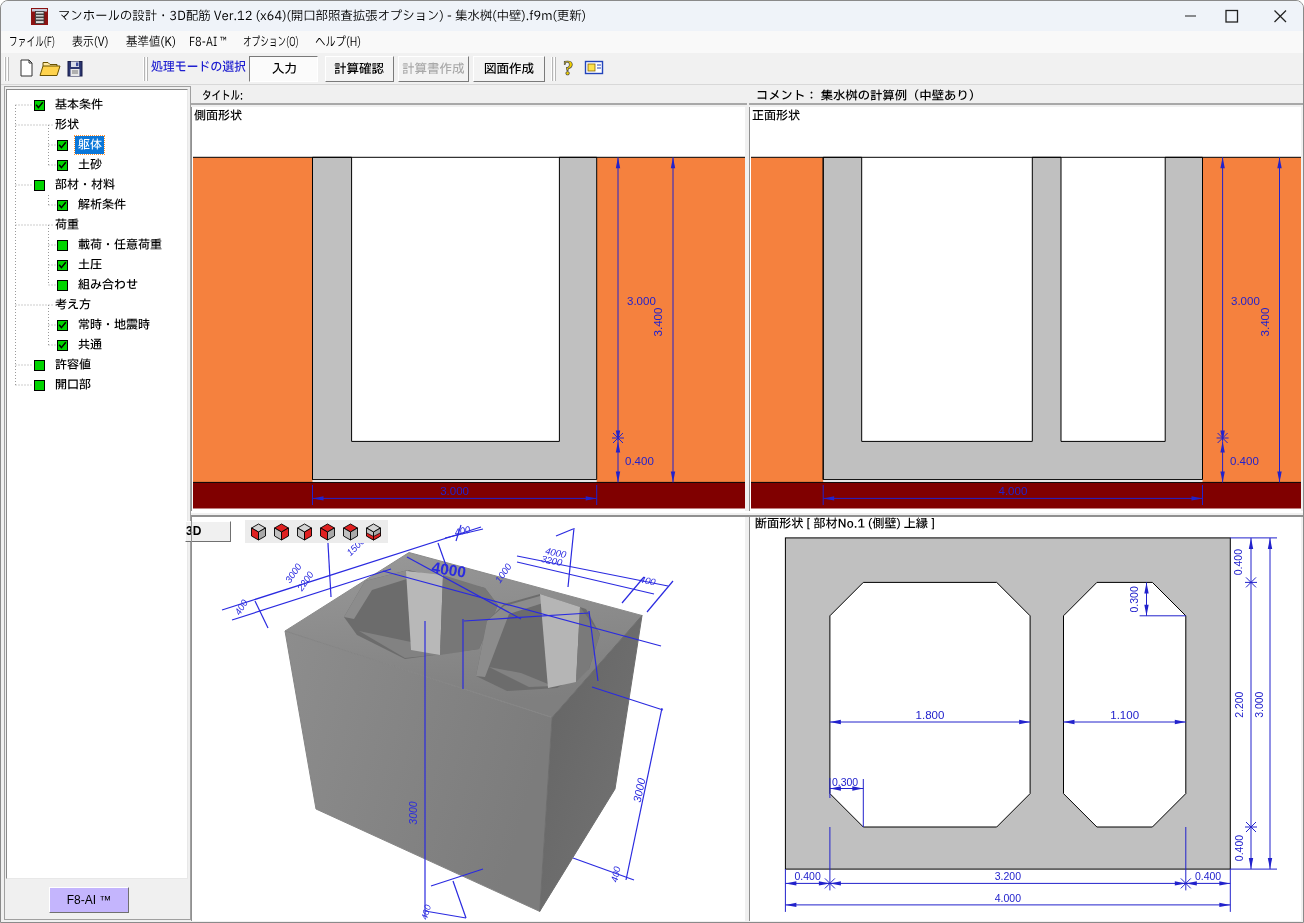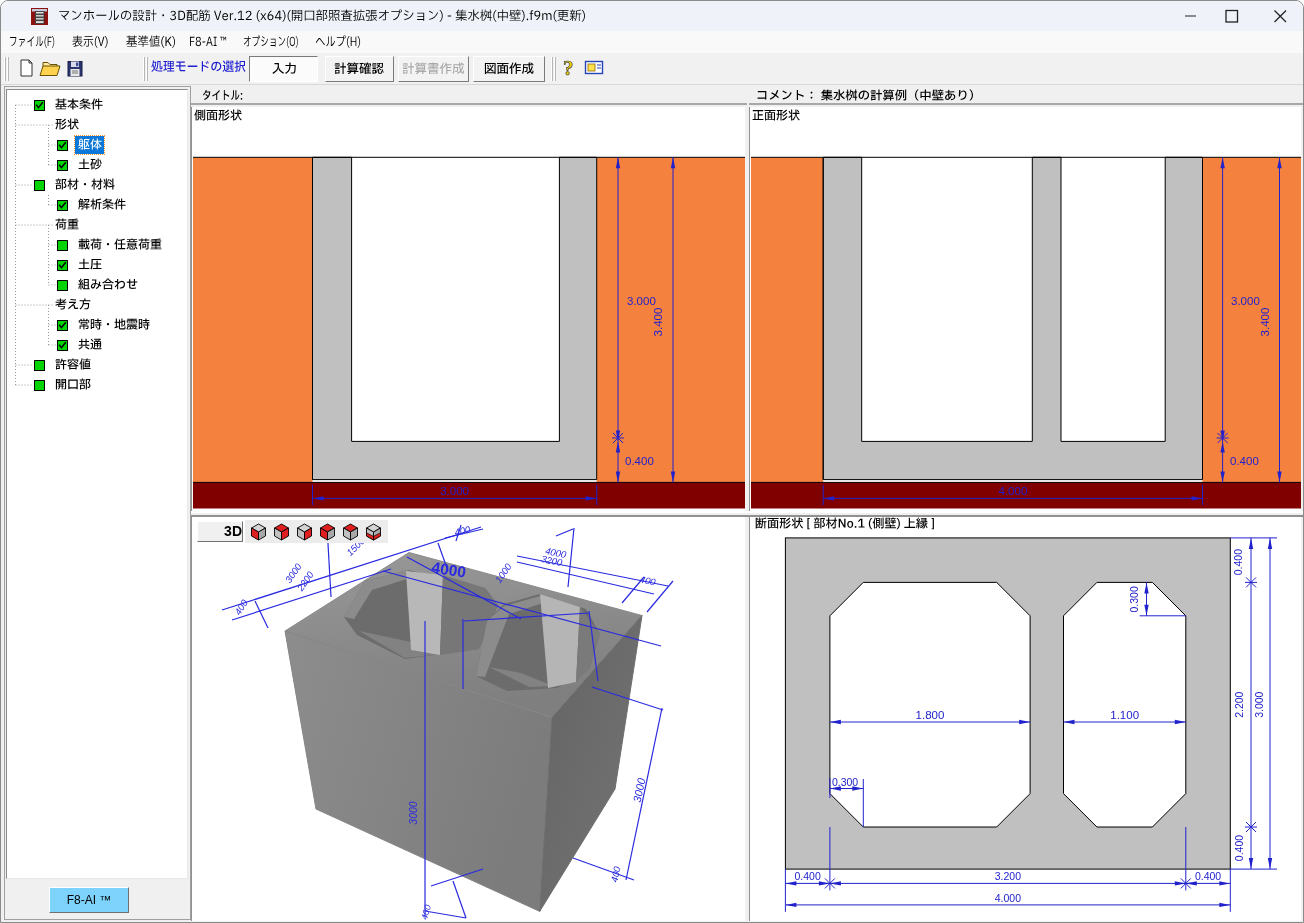--- a/index.html
+++ b/index.html
@@ -202,21 +202,21 @@
     <svg class="jt " style="left:54px;top:357px;" width="37" height="14">
       <path transform="translate(0,10.6)" d="M11.5 -4.5L11.5 -3.5L9.1 -3.5L9.1 0.9L8 0.9L8 -3.5L5.5 -3.5L5.5 -4.5L8 -4.5L8 -7.4L6.9 -7.4Q6.5 -6.2 5.9 -5.1L5 -5.9Q6.1 -7.6 6.6 -10.1L7.6 -9.9Q7.5 -9.2 7.2 -8.4L11.3 -8.4L11.3 -7.4L9.1 -7.4L9.1 -4.5ZM0.9 -9.7L4.8 -9.7L4.8 -8.8L0.9 -8.8ZM0.5 -8L5.2 -8L5.2 -7.1L0.5 -7.1ZM1 -6.3L4.7 -6.3L4.7 -5.4L1 -5.4ZM4.7 -3.8L1 -3.8L1 -4.7L4.7 -4.7ZM1.9 0.9L1 0.9L1 -3L4.8 -3L4.8 0.4L1.9 0.4ZM3.8 -2.1L1.9 -2.1L1.9 -0.5L3.8 -0.5ZM22.2 -8.1L13.8 -8.1L13.8 -6.7L12.8 -6.7L12.8 -9L17.4 -9L17.4 -10.1L18.4 -10.1L18.4 -9L23.2 -9L23.2 -6.7L22.2 -6.7ZM13 -5.5Q15 -6.3 16.3 -7.6L17.1 -7.1Q16.5 -6.4 15.6 -5.7Q14.6 -5.1 13.6 -4.6ZM19.4 -7.6Q21.1 -6.7 23 -5.4L22.4 -4.6Q20.6 -5.9 18.8 -6.9ZM23.1 -2Q22.5 -2.2 21.6 -2.6L21.6 1L20.6 1L20.6 0.5L15.4 0.5L15.4 1L14.3 1L14.3 -2.6Q13.8 -2.4 12.9 -2L12.4 -3Q14.5 -3.8 15.6 -4.5Q16.8 -5.2 17.3 -6.1L18.5 -6.1Q19 -5.2 20.2 -4.5Q21.4 -3.8 23.6 -3ZM20.9 -3Q19.6 -3.6 18.9 -4.2Q18.2 -4.8 18 -5.6L17.9 -5.6Q17.6 -4.8 16.9 -4.2Q16.2 -3.6 15 -3ZM15.4 -0.5L20.6 -0.5L20.6 -2.1L15.4 -2.1ZM27.7 -10Q27.4 -8.5 26.8 -7.1L26.8 1L25.8 1L25.8 -5.1Q25.3 -4.5 24.8 -3.9L24.3 -4.9Q25.2 -6 25.7 -7.2Q26.3 -8.5 26.7 -10.3ZM31.2 -7.4Q31.2 -7.7 31.3 -8.3L27.9 -8.3L27.9 -9.2L31.5 -9.2L31.6 -10.1L32.7 -10L32.5 -9.2L35.5 -9.2L35.5 -8.3L32.4 -8.3Q32.2 -7.7 32.2 -7.4L34.9 -7.4L34.9 -1.4L29.6 -1.4L29.6 -7.4ZM28.8 -7.3L28.8 -0.7L35.5 -0.7L35.5 0.3L28.8 0.3L28.8 1L27.7 1L27.7 -7.3ZM30.6 -5.7L33.9 -5.7L33.9 -6.6L30.6 -6.6ZM30.6 -4L33.9 -4L33.9 -4.9L30.6 -4.9ZM30.6 -2.3L33.9 -2.3L33.9 -3.2L30.6 -3.2Z" fill="#000"></path>
     </svg>
     <svg class="abs" style="left:33px;top:379px" width="12" height="12">
       <rect x="0.5" y="0.5" width="10" height="10" fill="#00d400" stroke="#000"></rect>
     </svg>
     <svg class="jt " style="left:54px;top:377px;" width="37" height="14">
       <path transform="translate(0,10.6)" d="M0.9 -9.7L5.4 -9.7L5.4 -5.7L2 -5.7L2 0.9L0.9 0.9ZM6.4 -9.7L11.1 -9.7L11.1 -0.2Q11.1 0.3 10.8 0.5Q10.6 0.7 10 0.7L8.5 0.7L8.4 -0.2L10 -0.2L10 -5.7L6.4 -5.7ZM2 -8.1L4.4 -8.1L4.4 -8.9L2 -8.9ZM7.4 -8.1L10 -8.1L10 -8.9L7.4 -8.9ZM2 -6.5L4.4 -6.5L4.4 -7.3L2 -7.3ZM7.4 -6.5L10 -6.5L10 -7.3L7.4 -7.3ZM9.2 -2L7.7 -2L7.7 0.7L6.7 0.7L6.7 -2L5.1 -2Q5 -1.1 4.7 -0.4Q4.3 0.2 3.6 0.8L2.9 0.1Q3.4 -0.4 3.7 -0.9Q4 -1.3 4.1 -2L2.6 -2L2.6 -2.8L4.2 -2.8L4.2 -2.9L4.2 -4.1L2.9 -4.1L2.9 -5L9 -5L9 -4.1L7.7 -4.1L7.7 -2.8L9.2 -2.8ZM5.2 -2.8L6.7 -2.8L6.7 -4.1L5.2 -4.1L5.2 -2.9ZM14.5 0.6L13.3 0.6L13.3 -9L22.7 -9L22.7 0.6L21.5 0.6L21.5 -0.2L14.5 -0.2ZM14.5 -7.9L14.5 -1.3L21.5 -1.3L21.5 -7.9ZM27.9 -9L30.1 -9L30.1 -8L24.7 -8L24.7 -9L26.9 -9L26.9 -10L27.9 -10ZM35.4 -2.8Q35.4 -1.8 34.9 -1.3Q34.4 -0.7 33.3 -0.7L32.7 -0.7L32.4 -1.9L33.1 -1.9Q33.8 -1.9 34 -2.1Q34.3 -2.4 34.3 -3Q34.3 -3.6 33.9 -4.3Q33.5 -4.9 32.8 -5.6Q33.7 -7.2 34.2 -8.7L31.9 -8.7L31.9 0.9L30.8 0.9L30.8 -9.7L35.3 -9.7L35.3 -8.8Q34.8 -7.2 34 -5.7Q34.7 -5 35 -4.3Q35.4 -3.6 35.4 -2.8ZM29.4 -7.7Q29.2 -6.9 28.7 -5.7L30.2 -5.7L30.2 -4.8L24.5 -4.8L24.5 -5.7L27.7 -5.7Q28.2 -6.7 28.5 -8ZM26 -5.8Q25.7 -6.8 25.4 -7.6L26.3 -8Q26.7 -7.1 26.9 -6.2ZM26.1 0.9L25 0.9L25 -3.8L29.8 -3.8L29.8 0.2L26.1 0.2ZM28.8 -2.8L26.1 -2.8L26.1 -0.7L28.8 -0.7Z" fill="#000"></path>
     </svg>
     <div class="abs" style="left:5px;top:880px;width:182px;height:37px;background:#f0f0f0"></div>
-    <div class="abs" style="left:48px;top:886px;width:80px;height:26px;background:#7dd3fc;border-top:1px solid #fff;border-left:1px solid #fff;border-right:1px solid #707070;border-bottom:1px solid #707070;font-size:12px;text-align:center;line-height:24px">F8-AI ™</div>
+    <div class="abs" style="left:48px;top:886px;width:80px;height:26px;background:#c4b5fd;border-top:1px solid #fff;border-left:1px solid #fff;border-right:1px solid #707070;border-bottom:1px solid #707070;font-size:12px;text-align:center;line-height:24px">F8-AI ™</div>
     <div class="abs" style="left:190px;top:84px;width:556px;height:20px;background:#f0f0f0;border-bottom:2px solid #a8a8a8"></div>
     <svg class="jt " style="left:201px;top:88px;" width="42" height="14">
       <path transform="translate(0,10.6)" d="M8.3 -8.1Q8.2 -5.9 7.5 -4.2Q6.8 -2.5 5.5 -1.3Q4.3 -0.1 2.6 0.5L2.1 -0.7Q4.2 -1.4 5.4 -2.8Q4.5 -3.8 3.4 -4.8L4 -5.6Q5 -4.8 6.1 -3.7Q6.9 -5.1 7.2 -7L3.8 -7Q3.3 -6.2 2.8 -5.5Q2.3 -4.8 1.6 -4.1L1 -5.1Q2.9 -6.9 3.8 -9.7L4.8 -9.4Q4.6 -8.7 4.3 -8.1ZM17.8 -8.6Q16.7 -7.1 15.2 -5.9L15.2 0.4L14.2 0.4L14.2 -5.1Q12.5 -3.9 10.7 -3.1L10.3 -4.3Q12.3 -5.1 14.1 -6.4Q15.9 -7.8 17.2 -9.5ZM26.8 -2.7Q25.8 -3.3 24.8 -3.9Q23.7 -4.5 22.8 -4.9L22.8 0.4L21.9 0.4L21.9 -9.5L22.8 -9.5L22.8 -6.2Q23.8 -5.8 25 -5.1Q26.2 -4.5 27.3 -3.8ZM37.4 -4.6Q37 -2.9 36.2 -1.6Q35.4 -0.3 34.3 0.2L33.4 0.2L33.4 -9.3L34.4 -9.3L34.4 -1.2Q35.1 -1.7 35.6 -2.7Q36.2 -3.6 36.6 -5.2ZM31 -9.3L32 -9.3L32 -5.7Q32 -3.4 31.4 -2Q30.9 -0.6 29.8 0.4L29.1 -0.6Q30.1 -1.4 30.6 -2.6Q31 -3.7 31 -5.6ZM38.8 -5.7L38.8 -5.9Q38.8 -6.3 39 -6.5Q39.1 -6.7 39.5 -6.7Q39.8 -6.7 40 -6.5Q40.2 -6.3 40.2 -5.9L40.2 -5.7Q40.2 -5.3 40 -5.1Q39.8 -4.9 39.5 -4.9Q39.1 -4.9 39 -5.1Q38.8 -5.3 38.8 -5.7ZM38.8 -0.7L38.8 -0.9Q38.8 -1.2 39 -1.5Q39.1 -1.7 39.5 -1.7Q39.8 -1.7 40 -1.5Q40.2 -1.2 40.2 -0.9L40.2 -0.7Q40.2 -0.3 40 -0.1Q39.8 0.1 39.5 0.1Q39.1 0.1 39 -0.1Q38.8 -0.3 38.8 -0.7Z" fill="#000"></path>
     </svg>
     <div class="abs" style="left:748px;top:84px;width:556px;height:20px;background:#f0f0f0;border-bottom:2px solid #a8a8a8"></div>
     <svg class="jt " style="left:755px;top:88px;" width="227" height="14">
       <path transform="translate(0,10.6)" d="M10.3 0L9.1 0L9.1 -0.9L1.6 -0.9L1.6 -2L9.1 -2L9.1 -7.3L1.8 -7.3L1.8 -8.5L10.3 -8.5ZM22.1 -1.4Q21 -2.5 19.5 -3.6Q17.5 -1 14.4 0.2L13.7 -0.9Q16.7 -2 18.5 -4.3Q16.8 -5.5 15.2 -6.4L15.9 -7.4Q17.7 -6.4 19.2 -5.3Q20.3 -7 21 -9.5L22.3 -9.1Q21.4 -6.4 20.2 -4.6Q21.7 -3.5 22.8 -2.4ZM30.1 -6Q28.4 -7.1 26.4 -8L27 -9.1Q29 -8.2 30.8 -7ZM26.6 -1.3Q28.7 -1.7 30.2 -2.4Q31.7 -3.2 32.8 -4.4Q33.8 -5.7 34.6 -7.6L35.7 -6.9Q34.9 -4.9 33.7 -3.5Q32.6 -2.2 30.9 -1.3Q29.2 -0.5 26.9 0ZM47.2 -2.7Q45.9 -3.3 44.5 -3.9Q43.1 -4.5 42 -4.9L42 0.4L40.8 0.4L40.8 -9.5L42 -9.5L42 -6.2Q43.3 -5.8 44.8 -5.1Q46.3 -4.5 47.8 -3.8ZM54.6 -6.9L54.6 -7.1Q54.6 -7.5 54.8 -7.7Q55 -8 55.5 -8Q55.9 -8 56.2 -7.7Q56.4 -7.5 56.4 -7.1L56.4 -6.9Q56.4 -6.6 56.2 -6.4Q55.9 -6.1 55.5 -6.1Q55 -6.1 54.8 -6.4Q54.6 -6.6 54.6 -6.9ZM54.6 -1.9L54.6 -2.1Q54.6 -2.5 54.8 -2.7Q55 -2.9 55.5 -2.9Q55.9 -2.9 56.2 -2.7Q56.4 -2.5 56.4 -2.1L56.4 -1.9Q56.4 -1.6 56.2 -1.3Q55.9 -1.1 55.5 -1.1Q55 -1.1 54.8 -1.3Q54.6 -1.6 54.6 -1.9ZM71.9 -2.1Q72.5 -1.5 73.6 -1.1Q74.7 -0.7 76.6 -0.3L76.2 0.7Q74.5 0.2 73.7 -0.1Q72.8 -0.4 72.2 -0.8Q71.7 -1.2 71.4 -1.8L71.3 -1.8L71.3 1L70.2 1L70.2 -1.8L70.1 -1.8Q69.9 -1.2 69.4 -0.8Q68.8 -0.4 68 -0.1Q67.1 0.3 65.5 0.7L65.1 -0.3Q67 -0.7 68.1 -1.1Q69.1 -1.5 69.7 -2.1L65.4 -2.1L65.4 -3L70.2 -3L70.2 -3.7L66.6 -3.7L66.6 -6.7Q66.1 -6.3 65.7 -6L65.1 -6.9Q67 -8.2 67.8 -10.2L68.8 -9.9Q68.6 -9.5 68.4 -9.1L71 -9.1Q71.2 -9.4 71.5 -10.1L72.6 -9.9Q72.5 -9.6 72.2 -9.1L75.9 -9.1L75.9 -8.2L72 -8.2L72 -7.5L75.6 -7.5L75.6 -6.7L72 -6.7L72 -6L75.6 -6L75.6 -5.3L72 -5.3L72 -4.5L76 -4.5L76 -3.7L71.3 -3.7L71.3 -3L76.4 -3L76.4 -2.1ZM70.9 -8.2L67.9 -8.2L67.7 -7.9L67.7 -7.5L70.9 -7.5ZM67.7 -6L70.9 -6L70.9 -6.7L67.7 -6.7ZM70.9 -5.3L67.7 -5.3L67.7 -4.5L70.9 -4.5ZM88.9 -1.4L88.2 -0.4Q86.7 -1.4 85.9 -2.2Q85.1 -2.9 84.5 -3.7Q84 -4.5 83.9 -5.6L83.8 -5.6L83.8 -0.7Q83.8 0 83.5 0.3Q83.1 0.6 82.4 0.6L80.7 0.6L80.3 -0.5L82.6 -0.5L82.6 -10L83.8 -10L83.8 -8.9Q83.8 -7 84.6 -5.5Q86.2 -6.6 87.5 -8.4L88.5 -7.6Q87.9 -6.8 87 -6Q86.2 -5.2 85.3 -4.5Q86.5 -3 88.9 -1.4ZM81.8 -7.5L81.8 -6.6Q81.6 -4.8 80.8 -3.3Q80 -1.8 78.3 -0.4L77.4 -1.3Q78.9 -2.5 79.7 -3.7Q80.4 -5 80.6 -6.5L77.8 -6.5L77.8 -7.5ZM93.3 -3.8L92.7 -3.2L92.2 -5Q92.2 -5.1 92.2 -5.1Q92.1 -5.1 92.1 -5L92.1 1L91.2 1L91.2 -4.7L91.1 -4.7Q91 -3.8 90.8 -3.1Q90.6 -2.3 90.2 -1.6L89.7 -2.7Q90.9 -4.6 91.1 -7L89.9 -7L89.9 -7.9L91.2 -7.9L91.2 -10.1L92.1 -10.1L92.1 -7.9L93.3 -7.9L93.3 -7L92.1 -7L92.1 -5.5L92.2 -5.5L92.4 -5.7Q92.5 -5.8 92.6 -5.8Q92.8 -5.8 92.8 -5.5ZM96.9 -8.6L96.9 -7.8Q96.9 -5 96 -2.8Q95.1 -0.6 93.4 0.9L92.7 0.1Q94.4 -1.4 95.2 -3.4Q94.8 -3.8 94.2 -4.3L94.7 -5.2Q95.2 -4.8 95.6 -4.5Q96 -5.9 96 -7.7L95 -7.7Q94.6 -5.7 93.8 -4.4L93.1 -5.1Q93.6 -6 93.9 -7.2Q94.2 -8.4 94.3 -10L95.3 -9.9Q95.2 -9.1 95.2 -8.6ZM100.2 -2.8L101.2 -2.8L101.2 -1.9L100.2 -1.9L100.2 1L99.2 1L99.2 -1.9L96.6 -1.9L96.6 -2.8L97.4 -2.8L97.4 -8L99.2 -8L99.2 -10L100.2 -10L100.2 -8L101.1 -8L101.1 -7L100.2 -7ZM98.3 -7L98.3 -2.8L99.2 -2.8L99.2 -7ZM113.1 -4.6Q113.1 -2.5 111.9 -1.3Q110.7 -0.1 108.4 0.1L108 -1Q110 -1.3 110.9 -2.1Q111.8 -3 111.8 -4.5Q111.8 -5.9 111 -6.8Q110.1 -7.6 108.6 -7.8Q108.2 -4.2 107.4 -2.4Q106.6 -0.7 105.2 -0.7Q104.5 -0.7 103.9 -1Q103.4 -1.4 103 -2.1Q102.6 -2.8 102.6 -3.8Q102.6 -5.3 103.3 -6.5Q104 -7.7 105.3 -8.3Q106.5 -9 108 -9Q109.5 -9 110.7 -8.4Q111.8 -7.8 112.4 -6.9Q113.1 -5.9 113.1 -4.6ZM107.4 -7.8Q106.4 -7.7 105.6 -7.2Q104.8 -6.6 104.3 -5.8Q103.9 -4.9 103.9 -3.9Q103.9 -3 104.3 -2.4Q104.6 -1.9 105.2 -1.9Q105.9 -1.9 106.5 -3.4Q107.1 -4.8 107.4 -7.8ZM123.5 -6.5L125.9 -6.5L125.9 -5.4L123.5 -5.4L123.5 0.9L122.4 0.9L122.4 -5.4L120.1 -5.4L120.1 -6.5L122.4 -6.5L122.4 -10L123.5 -10ZM115.2 -9.7L119.5 -9.7L119.5 -8.8L115.2 -8.8ZM119.9 -7.1L114.7 -7.1L114.7 -8L119.9 -8ZM115.2 -6.3L119.4 -6.3L119.4 -5.4L115.2 -5.4ZM119.4 -3.7L115.2 -3.7L115.2 -4.7L119.4 -4.7ZM116.2 0.9L115.2 0.9L115.2 -3L119.5 -3L119.5 0.4L116.2 0.4ZM118.5 -2.1L116.2 -2.1L116.2 -0.5L118.5 -0.5ZM138.1 -9.3L138.1 -8.5L136 -8.5Q136.3 -8 136.5 -7.6L135.9 -7.4L136.9 -7.4L136.9 -2.5L135.1 -2.5L135.1 -1.8L138 -1.8L138 -0.9L135.1 -0.9L135.1 0.9L134 0.9L134 -0.9L131 -0.9Q130.7 -0.3 130 0.2Q129.3 0.6 128.1 1L127.6 0.2Q128.6 -0.1 129.1 -0.3Q129.6 -0.6 129.8 -0.9L127 -0.9L127 -1.8L130.1 -1.8Q130.2 -1.9 130.2 -2.1L130.2 -2.5L128.3 -2.5L128.3 -7.4L130.2 -7.4Q129.8 -8.1 129.7 -8.5L128.7 -8.5Q128.1 -7.8 127.5 -7.3L126.7 -7.9Q128 -8.9 128.6 -10.2L129.5 -9.9Q129.4 -9.6 129.2 -9.3L132.5 -9.3L132.5 -8.5L130.8 -8.5Q131 -8 131.2 -7.6L130.6 -7.4L133.2 -7.4L132.4 -7.9Q133.3 -9 133.7 -10.1L134.7 -9.9Q134.5 -9.6 134.4 -9.3ZM135.5 -7.4Q135.2 -8.1 134.9 -8.5L134 -8.5Q133.7 -7.9 133.2 -7.4ZM135.8 -6L135.8 -6.6L129.3 -6.6L129.3 -6ZM135.8 -4.6L135.8 -5.3L129.3 -5.3L129.3 -4.6ZM129.3 -3.9L129.3 -3.3L135.8 -3.3L135.8 -3.9ZM134 -1.8L134 -2.5L131.2 -2.5L131.2 -2.2Q131.2 -2 131.2 -1.8ZM142.2 -9.9Q141.9 -8.4 141.3 -6.9L141.3 0.9L140.3 0.9L140.3 -4.9Q139.9 -4.2 139.6 -3.9L139 -4.9Q139.8 -5.9 140.3 -7.2Q140.9 -8.5 141.2 -10.2ZM149.1 -10L150.2 -10L150.2 -0.4Q150.2 0.3 149.9 0.5Q149.7 0.8 149 0.8L147.7 0.8L147.4 -0.3L149.1 -0.3ZM142.4 -8.7L142.4 -9.7L146.5 -9.7L146.5 -8.7L144.3 -8.7Q144.2 -8 144.1 -7.2L146.2 -7.2L146.2 -6.5Q146.1 -4.8 145.7 -3.5Q145.3 -2.2 144.6 -1.2Q144 -0.1 142.9 1L142.1 0.1Q143.5 -1.1 144.3 -2.7Q143.7 -3.3 143.2 -3.7L143.7 -4.6Q144.2 -4.2 144.7 -3.7Q145.1 -4.9 145.2 -6.3L143.9 -6.3Q143.4 -4.5 142.4 -3.1L141.8 -4.1Q142.5 -5.1 142.8 -6.2Q143.2 -7.3 143.3 -8.7ZM147 -9.4L148.1 -9.4L148.1 -1.6L147 -1.6ZM161.5 -10L162.7 -10Q161.6 -9.1 160.9 -7.8Q160.2 -6.4 160.2 -4.9L160.2 -4.2Q160.2 -2.7 160.9 -1.4Q161.6 0 162.7 0.9L161.5 0.9Q160.4 0.1 159.7 -1.4Q159 -2.8 159 -4.6Q159 -6.3 159.7 -7.7Q160.4 -9.2 161.5 -10ZM170 -10L170 -7.8L174.5 -7.8L174.5 -1.6L173.4 -1.6L173.4 -2.5L170 -2.5L170 0.9L168.8 0.9L168.8 -2.5L165.6 -2.5L165.6 -1.6L164.5 -1.6L164.5 -7.8L168.8 -7.8L168.8 -10ZM165.6 -6.8L165.6 -3.5L168.8 -3.5L168.8 -6.8ZM170 -3.5L173.4 -3.5L173.4 -6.8L170 -6.8ZM185 -9.3L187.3 -9.3L187.3 -8.5L181.9 -8.5L181.9 -9.3L184 -9.3L184 -10.1L185 -10.1ZM177.7 -5.4Q177.4 -4.3 176.9 -3.5L176 -4.3Q176.5 -5.1 176.7 -5.9Q176.9 -6.7 176.9 -7.9L176.9 -9.8L181.3 -9.8L181.3 -7L177.9 -7Q177.8 -6.5 177.8 -6.2L181.5 -6.2L181.5 -3.3L177.7 -3.3ZM180.3 -9L177.9 -9L177.9 -7.8L180.3 -7.8ZM183.5 -8.5Q183.7 -8.1 184 -7.4L183.1 -7.1Q182.8 -7.8 182.6 -8.1ZM184 -5.4L184 -6.2L181.7 -6.2L181.7 -7.1L185 -7.1Q185.3 -7.9 185.5 -8.4L186.5 -8.1Q186.2 -7.6 185.9 -7.1L187.5 -7.1L187.5 -6.2L185 -6.2L185 -5.4L187.2 -5.4L187.2 -4.5L185 -4.5L185 -3.2L184 -3.2L184 -4.5L182 -4.5L182 -5.4ZM180.5 -5.4L178.6 -5.4L178.6 -4.1L180.5 -4.1ZM182.3 -1.3L182.3 -0.3L187.5 -0.3L187.5 0.6L176.2 0.6L176.2 -0.3L181.2 -0.3L181.2 -1.3L177 -1.3L177 -2.3L181.2 -2.3L181.2 -3.2L182.3 -3.2L182.3 -2.3L186.7 -2.3L186.7 -1.3ZM199.3 -2.8Q199.3 -1.3 198.2 -0.5Q197.1 0.4 195.1 0.6L194.8 -0.6Q196.4 -0.7 197.3 -1.2Q198.1 -1.8 198.1 -2.9Q198.1 -3.7 197.5 -4.2Q197 -4.8 196.1 -5Q195.7 -3.4 195 -2.2Q194.3 -1.1 193.4 -0.4Q192.5 0.3 191.4 0.3Q190.4 0.3 189.7 -0.3Q189.1 -0.9 189.1 -1.9Q189.1 -3.1 189.9 -4.1Q190.7 -5.1 192.1 -5.6Q192.1 -6.4 192.1 -7.2Q190.4 -7.2 189.5 -7.2L189.5 -8.2Q191.1 -8.2 192.2 -8.2Q192.2 -8.9 192.3 -9.8L193.4 -9.7Q193.4 -9.3 193.3 -8.2Q196.4 -8.3 198.3 -8.4L198.4 -7.3Q196.1 -7.2 193.2 -7.2Q193.2 -6.3 193.2 -6Q194 -6.1 194.8 -6.1Q196.1 -6.1 197.1 -5.7Q198.1 -5.3 198.7 -4.6Q199.3 -3.8 199.3 -2.8ZM195 -5.1L194.8 -5.1Q194 -5.1 193.2 -4.9Q193.3 -3.3 193.5 -2Q194.5 -3.1 195 -5.1ZM191.4 -0.9Q192 -0.9 192.6 -1.2Q192.2 -2.7 192.1 -4.5Q191.3 -4 190.8 -3.4Q190.3 -2.7 190.3 -2Q190.3 -1.5 190.6 -1.2Q190.9 -0.9 191.4 -0.9ZM202.8 -3.1Q202.8 -5.8 203.2 -9.7L204.5 -9.6L204.4 -8.8Q204.2 -7.3 204.1 -6.4L204.2 -6.4Q204.4 -7.1 204.6 -7.5Q205.1 -8.2 205.8 -8.7Q206.5 -9.2 207.5 -9.2Q208.4 -9.2 209.1 -8.7Q209.7 -8.3 210.1 -7.4Q210.5 -6.5 210.5 -5.4Q210.5 -0.1 204.7 0.5L204.5 -0.7Q206.9 -1 208.1 -2.1Q209.3 -3.2 209.3 -5.2Q209.3 -6.6 208.7 -7.3Q208.2 -8.1 207.2 -8.1Q206.2 -8.1 205.4 -7.3Q204.6 -6.5 204.2 -5.1Q204.1 -4.8 204.1 -4.3Q204 -3.9 204 -3.1ZM214.6 0.9L213.3 0.9Q214.4 0 215.1 -1.4Q215.8 -2.7 215.8 -4.2L215.8 -4.9Q215.8 -6.4 215.1 -7.8Q214.4 -9.1 213.3 -10L214.6 -10Q215.6 -9.2 216.3 -7.7Q217 -6.3 217 -4.6Q217 -2.8 216.3 -1.4Q215.6 0.1 214.6 0.9Z" fill="#000"></path>
     </svg>
     <svg class="abs" style="left:190px;top:106px;background:#fff" width="554" height="404">
       <rect x="2" y="50.3" width="119.5" height="325.09999999999997" fill="#f5813e"></rect>
@@ -346,21 +346,21 @@
       <line x1="471" y1="193" x2="435" y2="365" stroke="#2a2ae0" stroke-width="1.2"></line>
       <text x="452" y="276" font-family="Liberation Sans" font-size="11" fill="#2a2ae0" text-anchor="middle" font-style="italic" transform="rotate(-78 452 276)">3000</text>
       <line x1="401" y1="172" x2="472" y2="195" stroke="#2a2ae0" stroke-width="1.2"></line>
       <line x1="382" y1="343" x2="443" y2="365" stroke="#2a2ae0" stroke-width="1.2"></line>
       <text x="428" y="360" font-family="Liberation Sans" font-size="9.5" fill="#2a2ae0" text-anchor="middle" font-style="italic" transform="rotate(-78 428 360)">400</text>
       <line x1="240" y1="371" x2="292" y2="354" stroke="#2a2ae0" stroke-width="1.2"></line>
       <line x1="234" y1="396" x2="275" y2="403" stroke="#2a2ae0" stroke-width="1.2"></line>
       <line x1="262" y1="366" x2="275" y2="403" stroke="#2a2ae0" stroke-width="1.2"></line>
       <text x="238" y="398" font-family="Liberation Sans" font-size="9" fill="#2a2ae0" text-anchor="middle" font-style="italic" transform="rotate(-75 238 398)">400</text>
     </svg>
-    <div class="abs" style="left:196px;top:520px;width:46px;height:21px;background:#f0f0f0;border-top:1px solid #fff;border-left:1px solid #fff;border-right:1px solid #707070;border-bottom:1px solid #707070;font-size:14px;font-weight:bold;text-align:right;line-height:19px">3D</div>
+    <div class="abs" style="left:184px;top:520px;width:46px;height:21px;background:#f0f0f0;border-top:1px solid #fff;border-left:1px solid #fff;border-right:1px solid #707070;border-bottom:1px solid #707070;font-size:12px;font-weight:bold;text-align:left;line-height:19px">3D</div>
     <div class="abs" style="left:244px;top:519px;width:143px;height:23px;background:#ececec"></div>
     <svg class="abs" style="left:249px;top:522px" width="17" height="18">
       <polygon points="8.5,1 15.5,5 8.5,9 1.5,5" fill="#d4d4d4" stroke="#000" stroke-width="0.9"></polygon>
       <polygon points="1.5,5 8.5,9 8.5,17 1.5,13" fill="#e02020" stroke="#000" stroke-width="0.9"></polygon>
       <polygon points="8.5,9 15.5,5 15.5,13 8.5,17" fill="#a8a8a8" stroke="#000" stroke-width="0.9"></polygon>
     </svg>
     <svg class="abs" style="left:272px;top:522px" width="17" height="18">
       <polygon points="8.5,1 15.5,5 8.5,9 1.5,5" fill="#e02020" stroke="#000" stroke-width="0.9"></polygon>
       <polygon points="1.5,5 8.5,9 8.5,17 1.5,13" fill="#c0c0c0" stroke="#000" stroke-width="0.9"></polygon>
       <polygon points="8.5,9 15.5,5 15.5,13 8.5,17" fill="#e02020" stroke="#000" stroke-width="0.9"></polygon>

